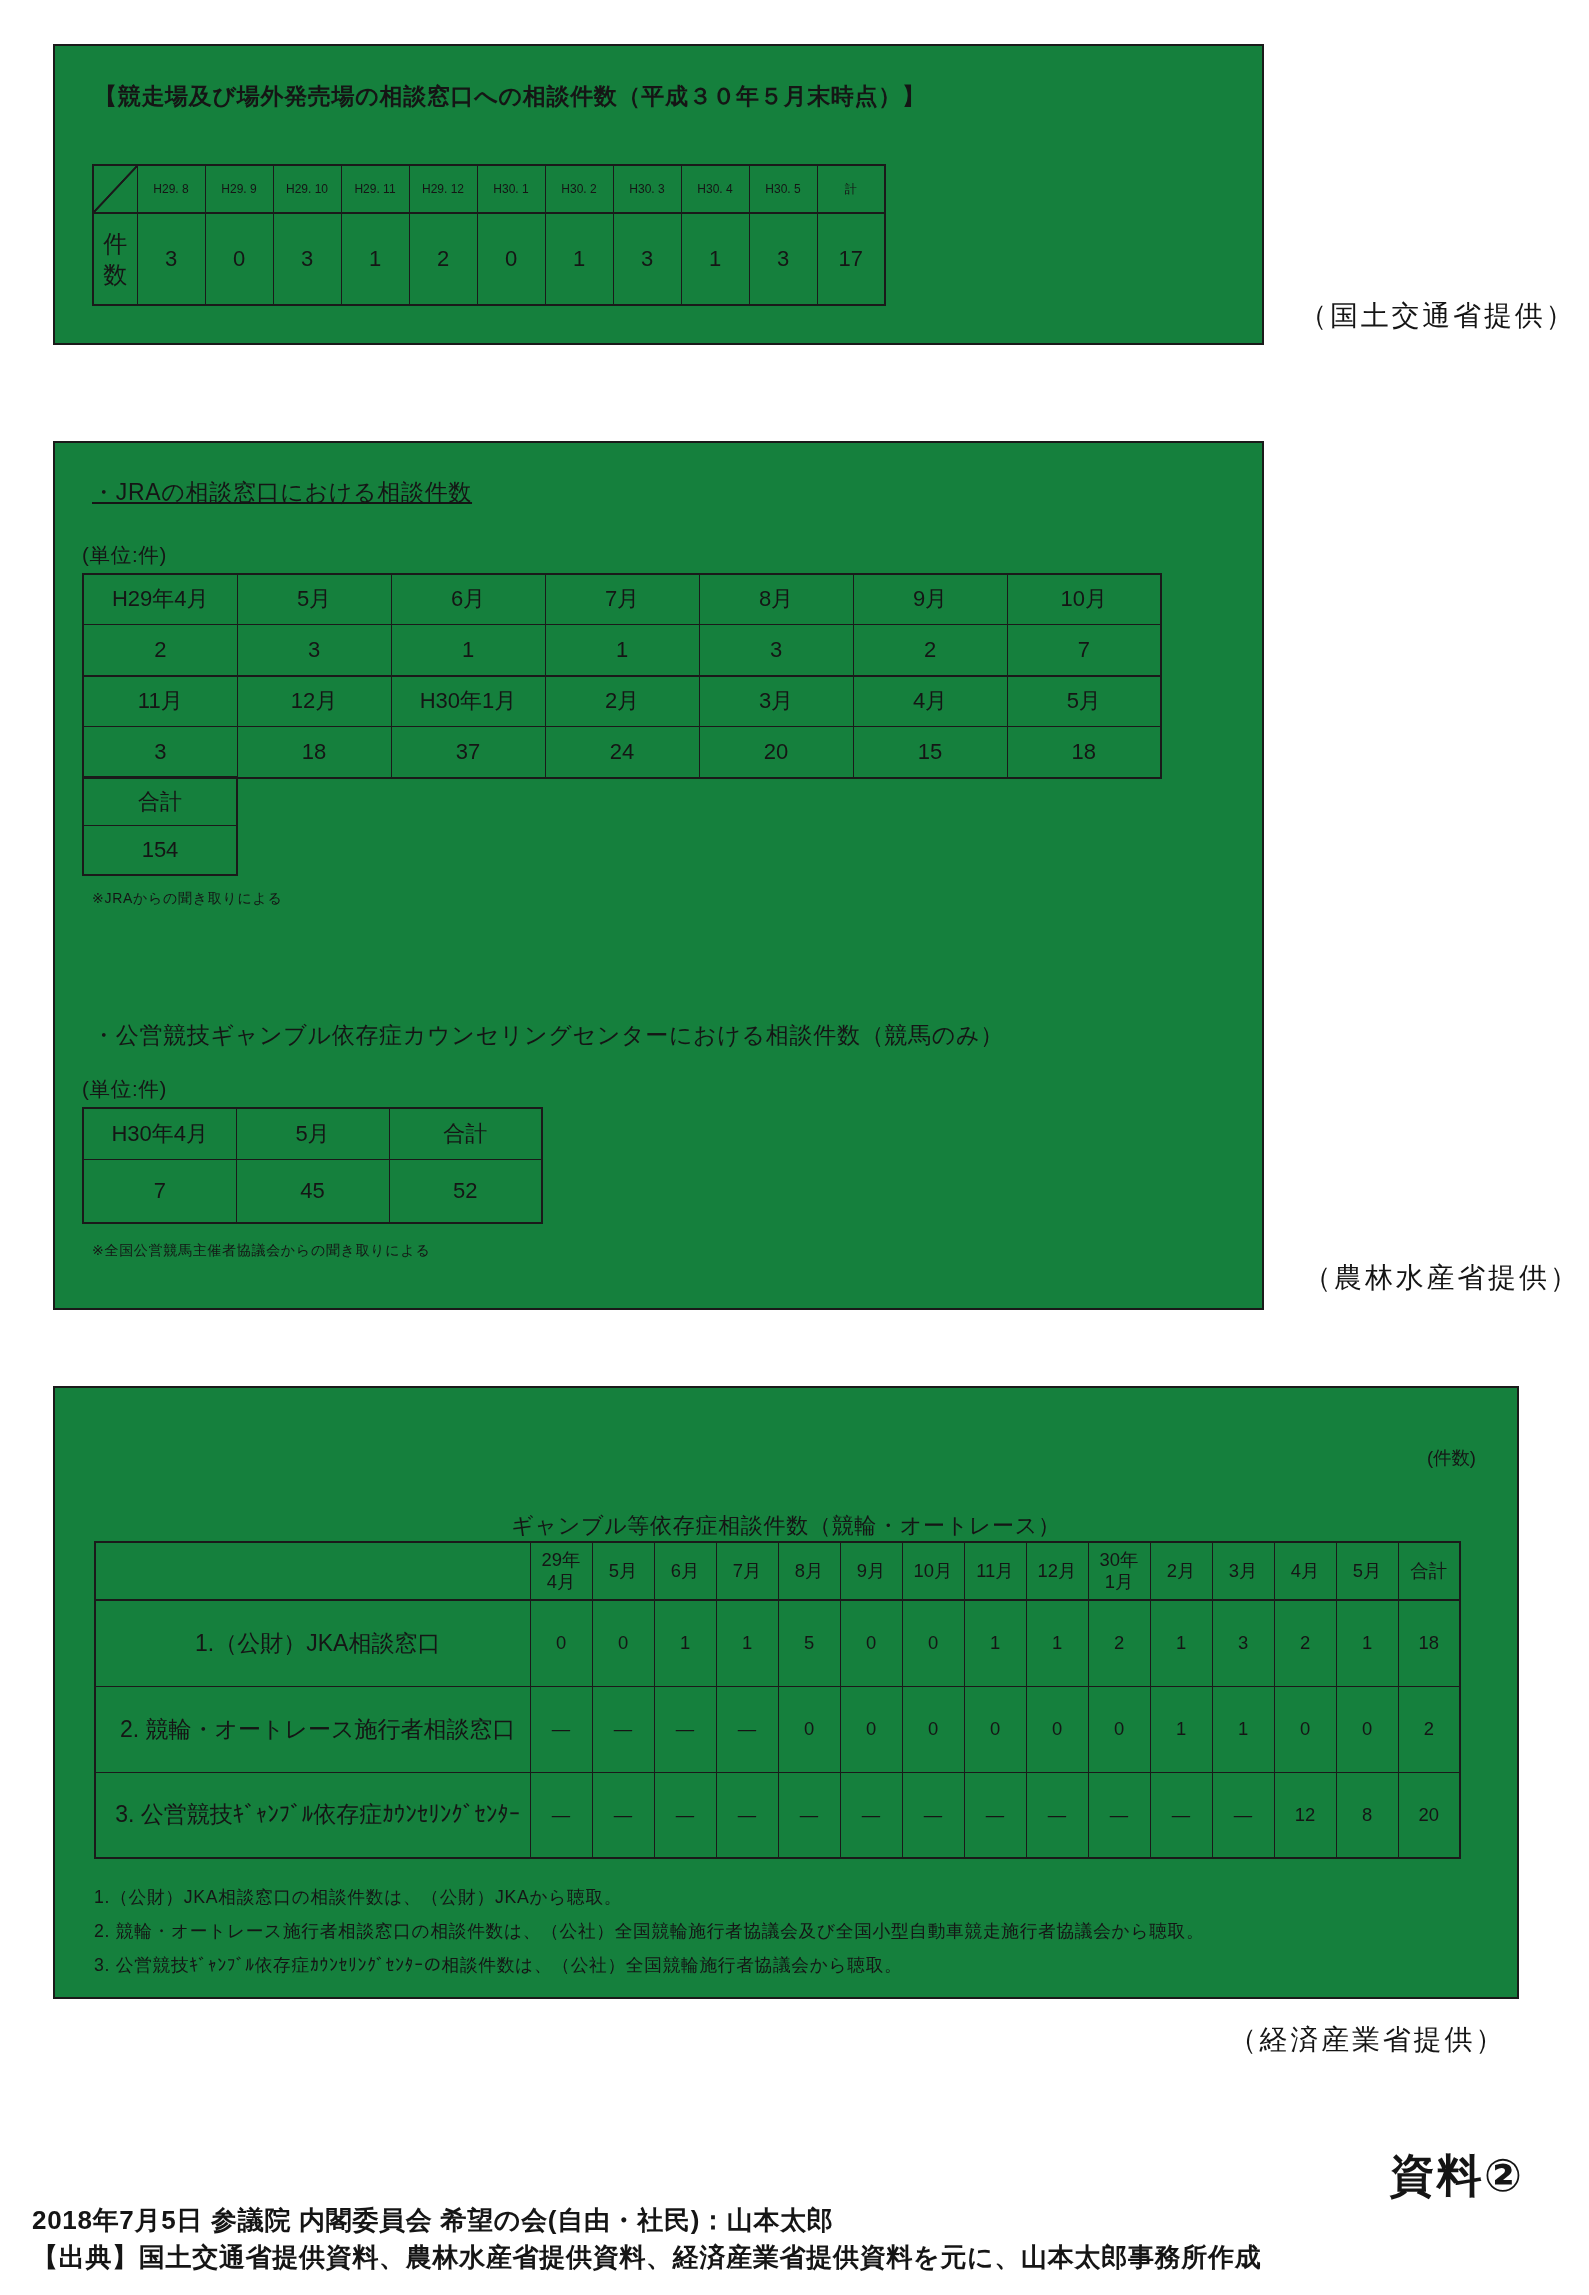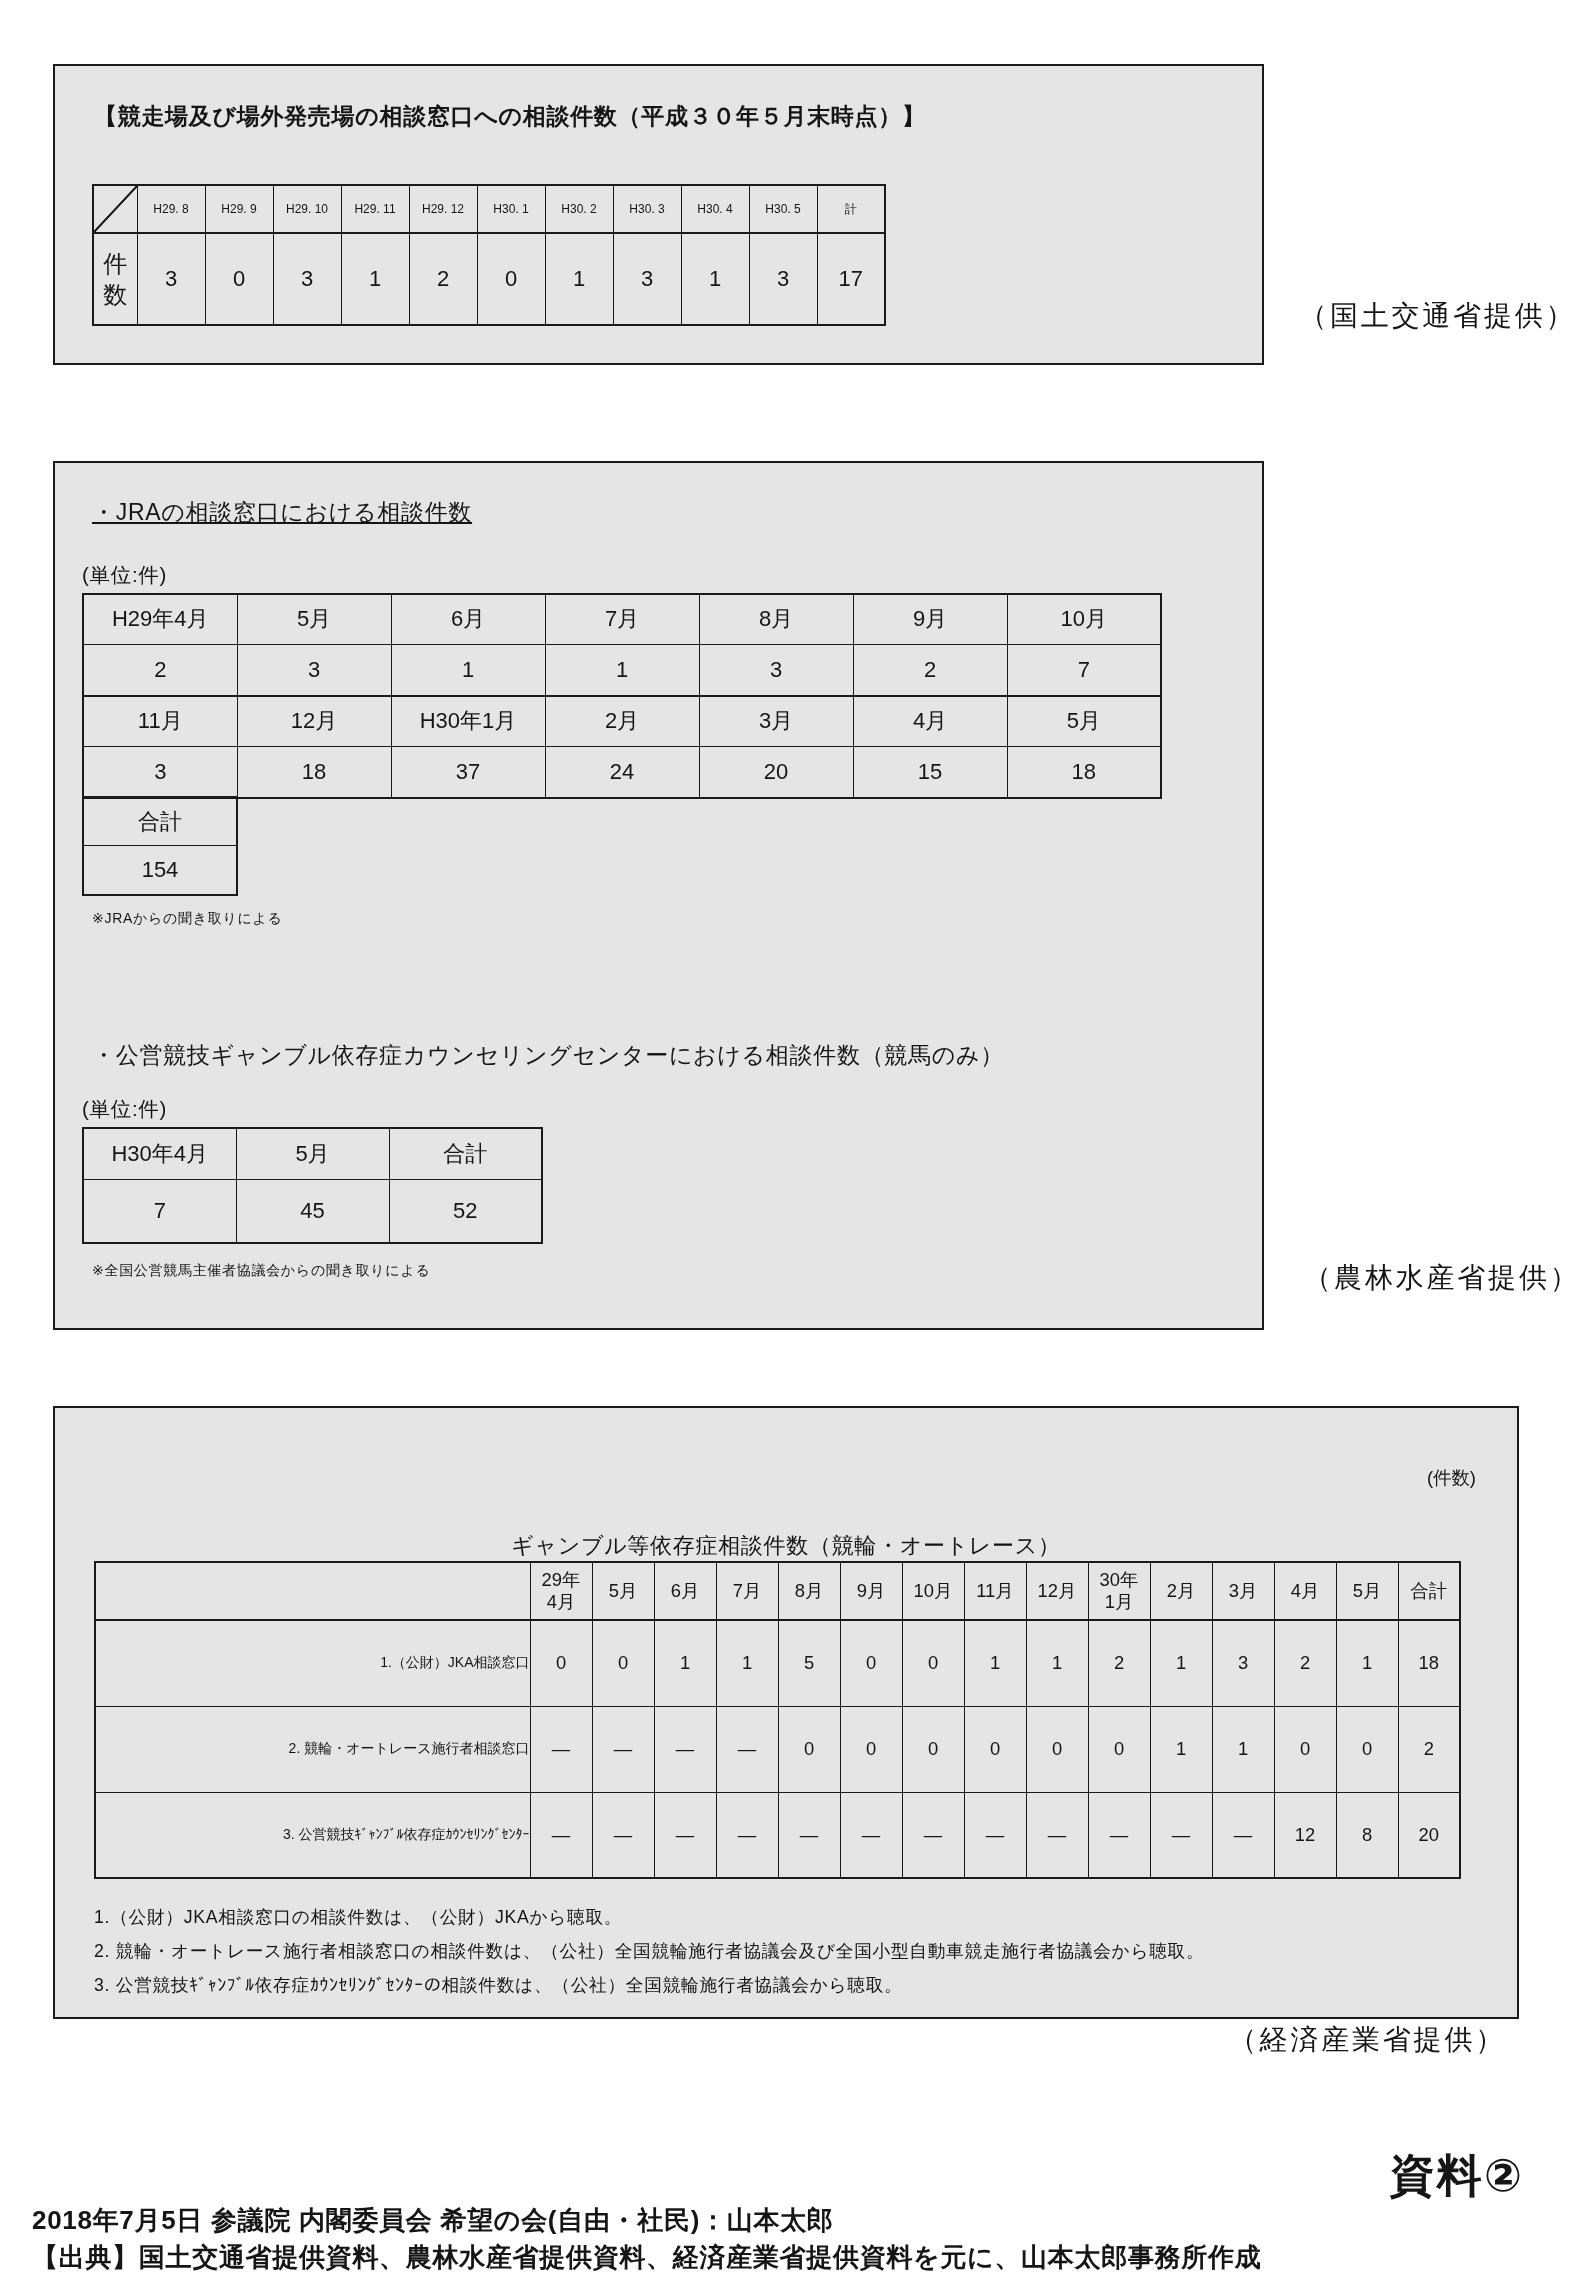--- a/index.html
+++ b/index.html
@@ -4,21 +4,21 @@
 <style>
   * { margin:0; padding:0; box-sizing:border-box; }
   html,body { background:#ffffff; }
   body {
     position:relative;
     width:1589px; height:2295px;
     font-family:"Liberation Sans","DejaVu Sans",sans-serif;
     color:#151515;
     overflow:hidden;
   }
-  .box { position:absolute; background:#e5e5e5; border:2.1px solid #1a1a1a;margin-top:20px; }
+  .box { position:absolute; background:#15803d; border:2.1px solid #1a1a1a; }
   #box1 { left:53px;  top:44px;   width:1211px; height:301px; }
   #box2 { left:53px;  top:441px;  width:1211px; height:869px; }
   #box3 { left:53px;  top:1386px; width:1466px; height:613px; }
 
   .attr { position:absolute; font-size:28px; letter-spacing:2.8px; white-space:nowrap; }
   #attr1 { top:297px;  right:12.7px;margin-left:42px; }
   #attr2 { top:1259px; right:8.5px; }
   #attr3 { top:2021px; right:83px; }
 
   #doc-label { position:absolute; top:2146px; right:65px; font-size:45px; font-weight:bold; letter-spacing:2.1px; }
@@ -61,21 +61,21 @@
   #t3 .drow td { height:64px; }
   #note2 { margin-top:18.4px; }
 
   
   #s3-title { margin-top:41px; text-align:center; font-size:22px; letter-spacing:0.7px; }
   #s3-unit { width:1382px; margin:57px 0 5.7px 39px; text-align:right; font-size:18.4px; }
   #t4 { margin-left:39px; border:2.1px solid #1a1a1a; }
   #t4 td { border:1.4px solid #1a1a1a; font-size:18.4px; }
   #t4 .hrow td { height:58px; line-height:1.2; border-bottom:2.8px solid #1a1a1a; white-space:pre-line; }
   #t4 .drow td { height:86px; }
-  #t4 td.lbl { width:435px; text-align:right; padding-left:10px; font-size:14px; }
+  #t4 td.lbl { width:435px; text-align:center; padding-left:10px; font-size:23px; }
   #t4 td.m  { width:62px; }
   #s3-notes { margin:21px 0 0 39px; font-size:17.7px; line-height:34px; letter-spacing:0.7px; }
 </style>
 </head>
 <body>
 
 <div class="box" id="box1">
   <div id="s1-title">【競走場及び場外発売場の相談窓口への相談件数（平成３０年５月末時点）】</div>
   <table id="t1">
     <tbody>

